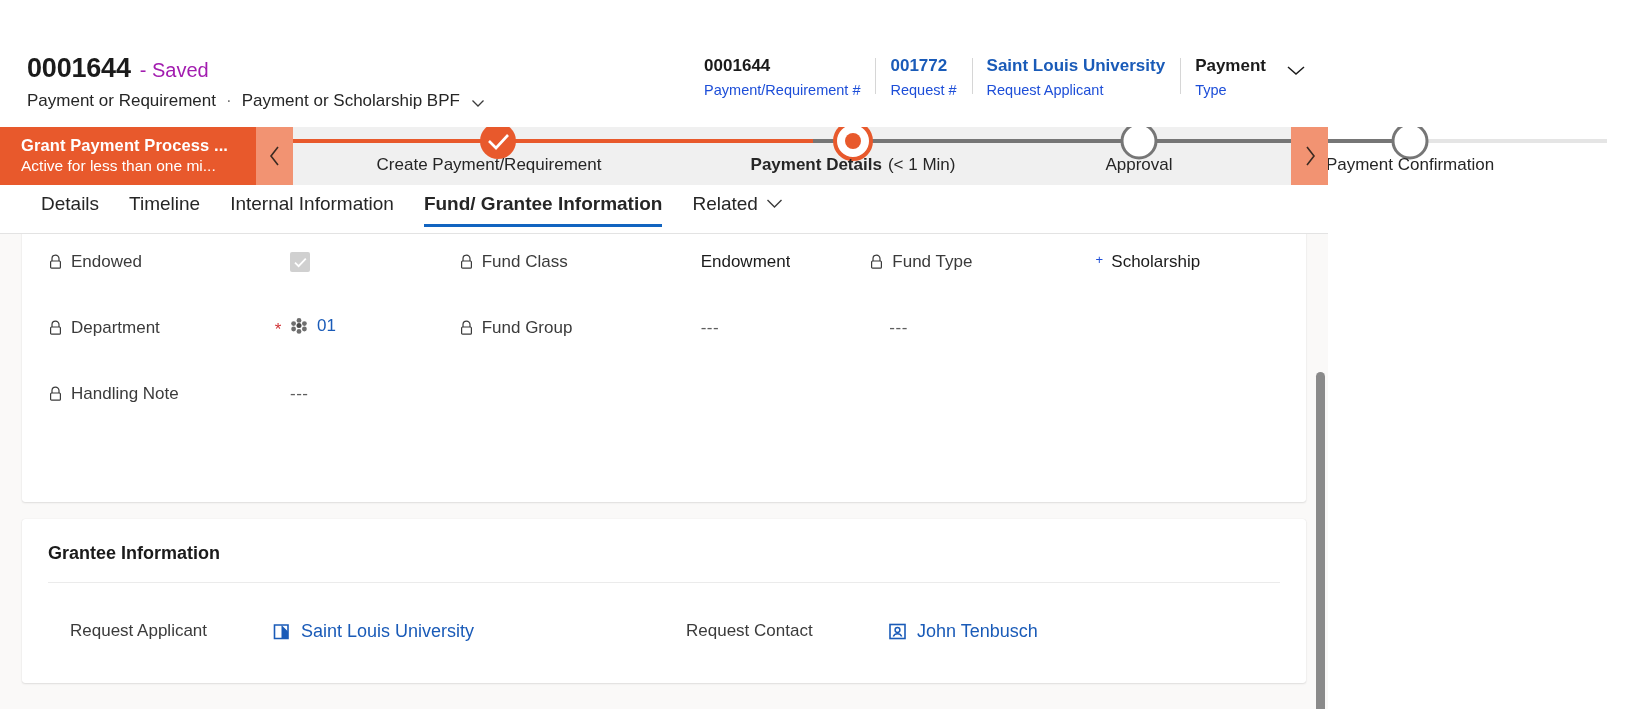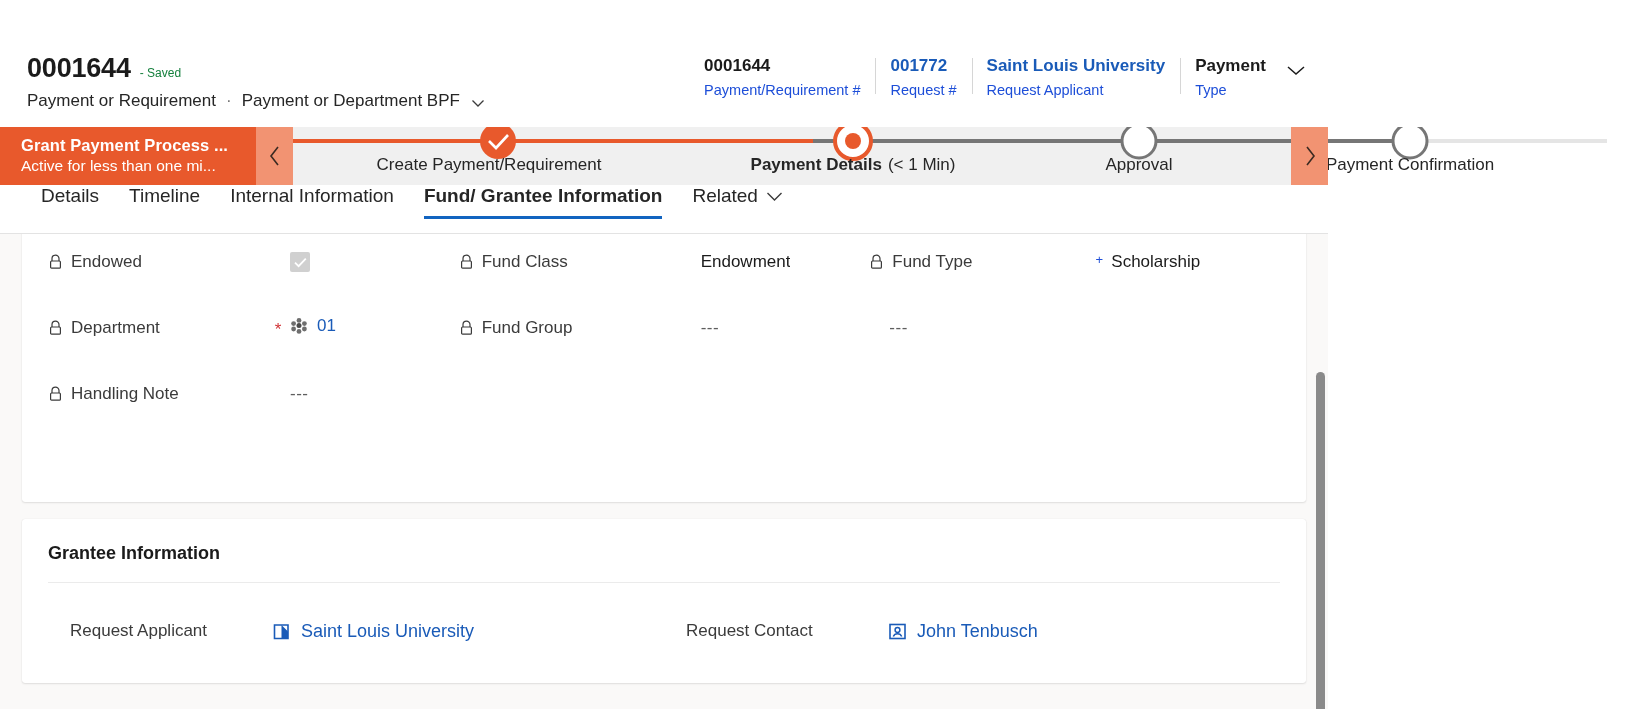--- a/index.html
+++ b/index.html
@@ -9,21 +9,21 @@
     font-family: "Liberation Sans", sans-serif;
     overflow: hidden;
   }
   .app { position: relative; width: 1328px; height: 709px; background:#fff;margin-top:37px; }
 
   
   .header { position: relative; height: 90px; background:#fff; }
   .hdr-left { position: absolute; left: 27px; top: 16px; }
   .rec-title-row { display: flex; align-items: baseline; gap: 9px; }
   .rec-id { font-size: 27px; font-weight: 700; color:#1b1b1b; letter-spacing: -0.2px; }
-  .rec-saved { font-size: 12px; color:#15803d; font-weight: 400; }
+  .rec-saved { font-size: 20px; color:#a21caf; font-weight: 400; }
   .rec-sub-row { display:flex; align-items:center; gap:10px; margin-top: 7px; }
   .rec-entity { font-size: 17px; color:#262626; }
   .rec-dot { font-size: 17px; color:#767676; }
   .rec-bpf { font-size: 17px; color:#262626; }
   .chev-sm { display:inline-block; width: 16px; height: 16px; position: relative; top:2px; }
 
   .hdr-right { position:absolute; right: 14px; top: 18px; display:flex; align-items:flex-start; }
   .hdr-cell { padding: 0 15px; position: relative; }
   .hdr-cell + .hdr-cell::before {
     content:""; position:absolute; left:0; top: 3px; bottom: 4px; width:1px; background:#d6d6d6;
@@ -53,21 +53,21 @@
   .bpf-labels { position:absolute; left:0; top:0; width:100%; height:100%; }
   .bpf-label {
     position:absolute; top: 28px; transform: translateX(-50%);
     font-size: 17px; color:#262626; white-space: nowrap;
   }
   .bpf-label.active { font-weight: 700; }
   .bpf-label .dur { font-weight: 400; margin-left: 6px; }
 
   
   .tabs { position:relative; height: 49px; background:#fff; border-bottom: 1px solid #e3e3e3; }
-  .tabs-inner { display:flex; align-items:flex-start; height: 100%; padding-left: 26px; gap: 0; }
+  .tabs-inner { display:flex; align-items:center; height: 100%; padding-left: 26px; gap: 0; }
   .tab {
     position: relative; font-size: 19px; color:#262626; padding: 0 15px 11px 15px;
     cursor:pointer; white-space:nowrap; line-height: 22px;
   }
   .tab.selected { font-weight: 700; }
   .tab.selected::after {
     content:""; position:absolute; left: 15px; right: 15px; bottom: -1px; height: 3px; background:#1264c0;
   }
   .tab.more { display:flex; align-items:center; gap: 8px; }
 
@@ -127,21 +127,21 @@
 
   <div class="header">
     <div class="hdr-left">
       <div class="rec-title-row">
         <span class="rec-id">0001644</span>
         <span class="rec-saved">- Saved</span>
       </div>
       <div class="rec-sub-row">
         <span class="rec-entity">Payment or Requirement</span>
         <span class="rec-dot">·</span>
-        <span class="rec-bpf">Payment or Department BPF</span>
+        <span class="rec-bpf">Payment or Scholarship BPF</span>
         <span class="chev-sm">
           <svg width="16" height="16" viewBox="0 0 16 16">
               <path d="M2.5 5.5 L8 11 L13.5 5.5" fill="none" stroke="#3b3b3b" stroke-width="1.3"></path>
             </svg>
         </span>
       </div>
     </div>
 
     <div class="hdr-right">
       <div class="hdr-cell">

